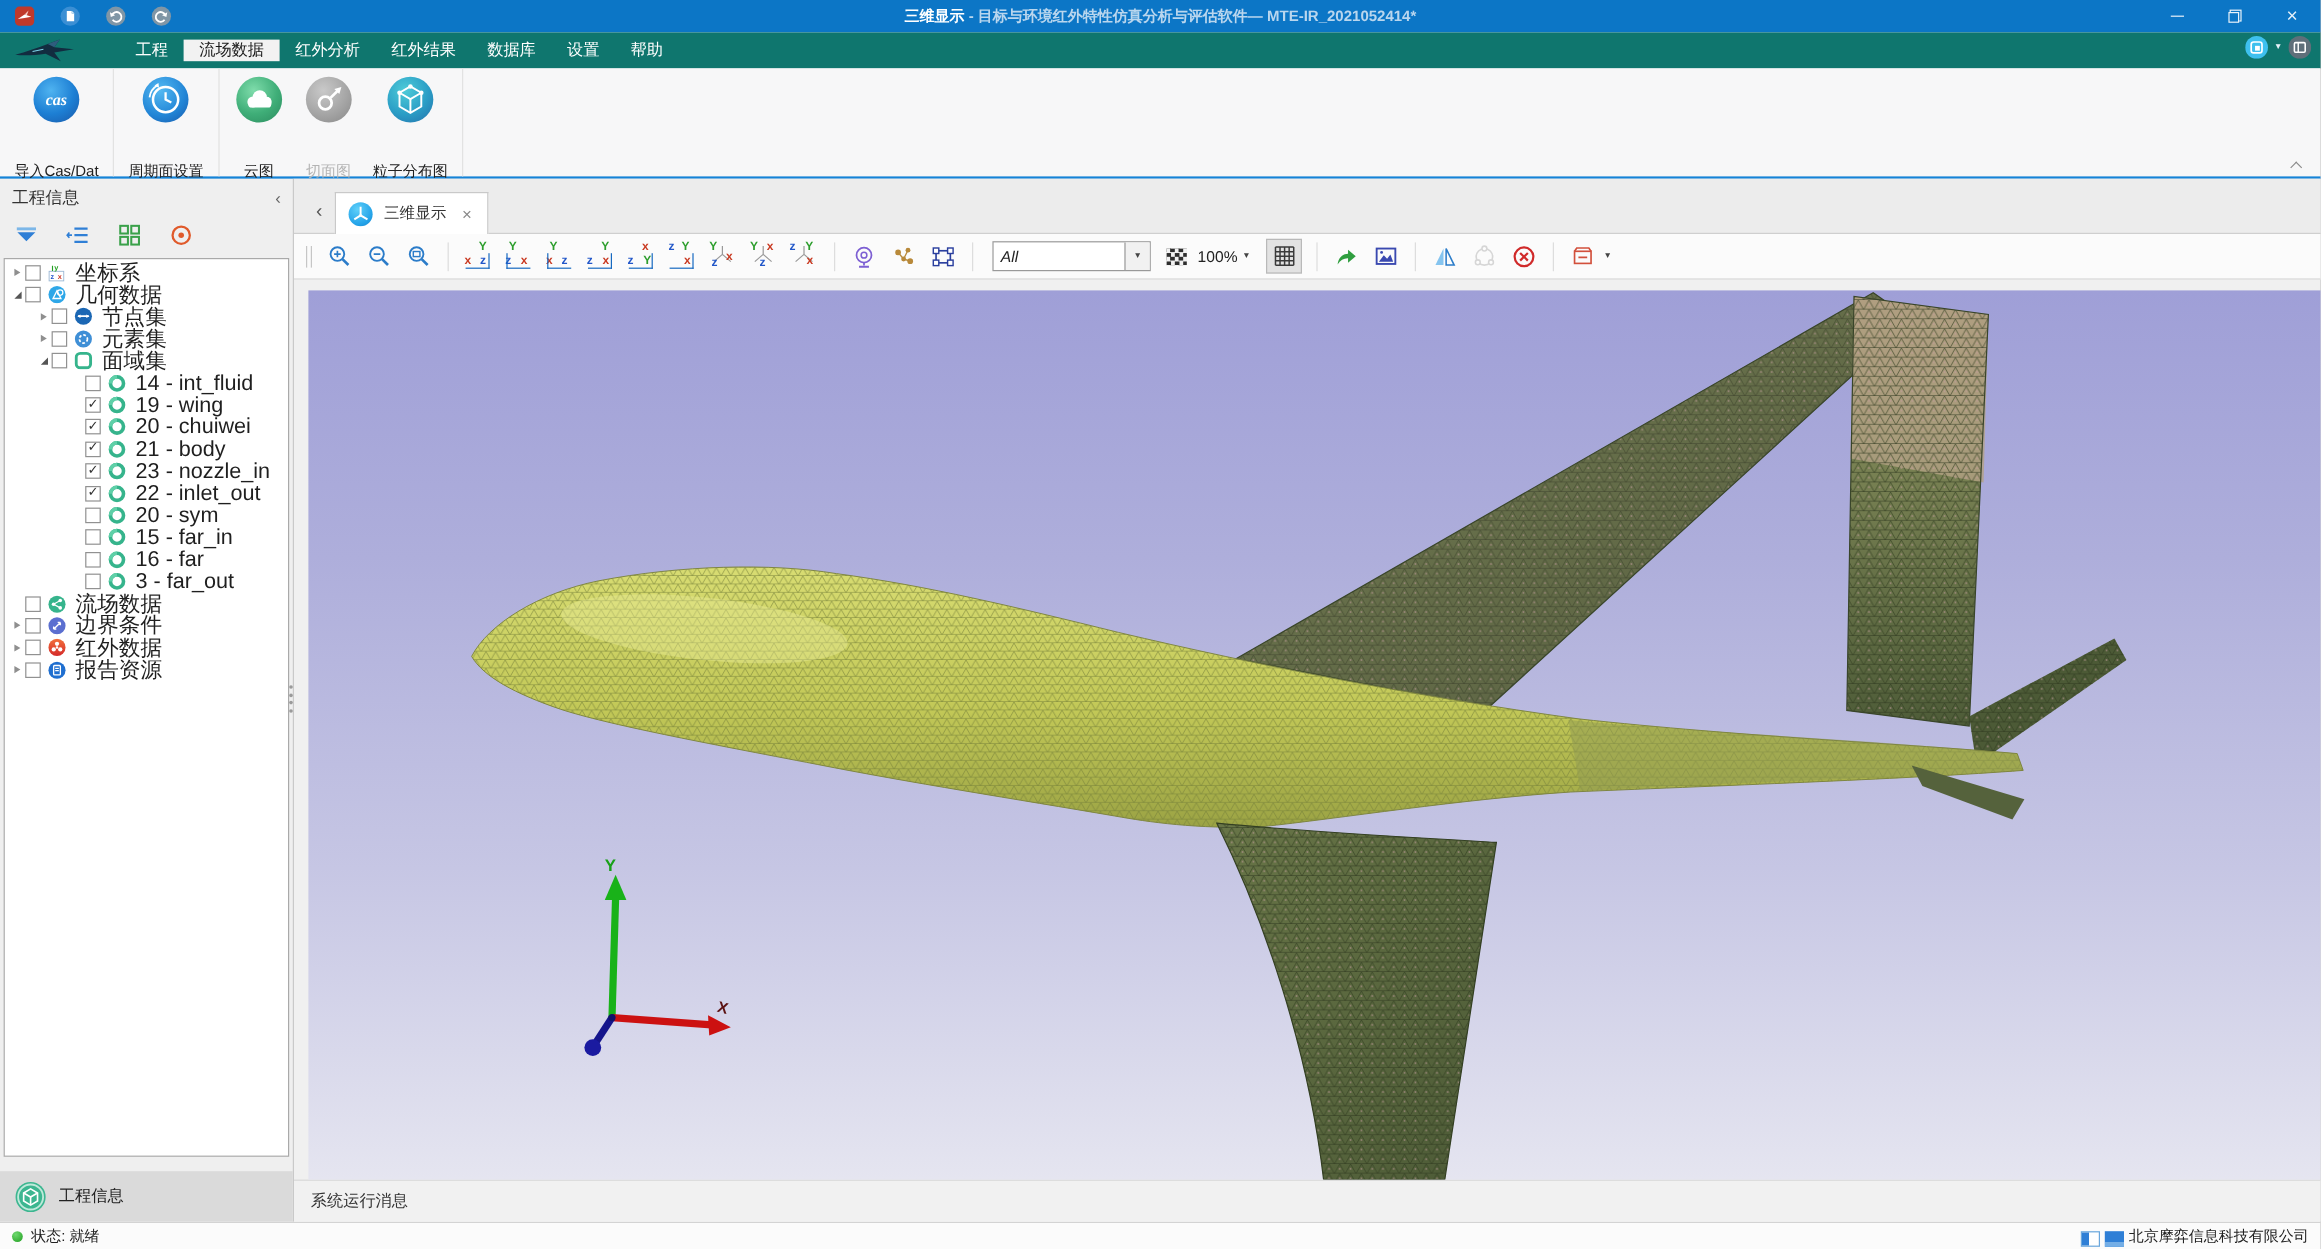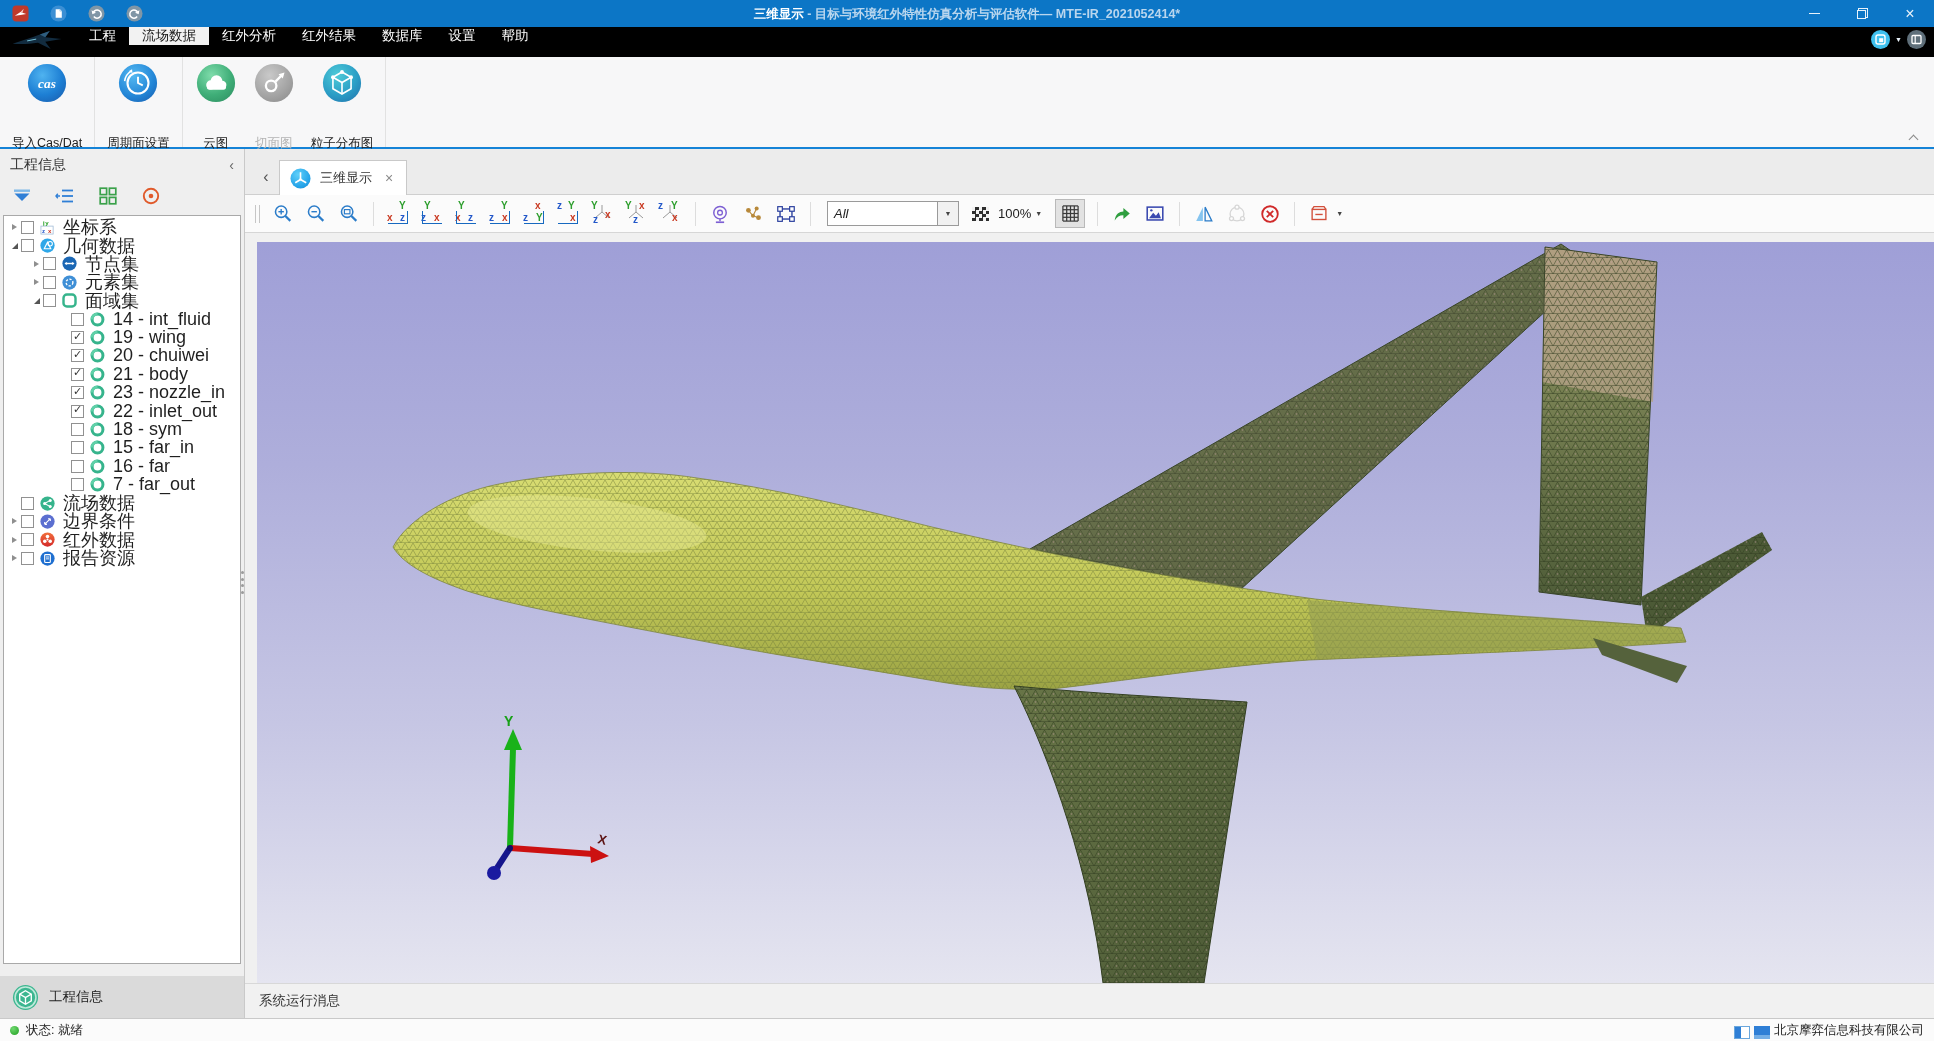--- a/index.html
+++ b/index.html
@@ -17,21 +17,21 @@
   .win-title .app-t{color:#b9d6ee;}
   .winctl{margin-left:auto;display:flex;height:100%;}
   .winbtn{width:48px;display:flex;align-items:center;justify-content:center;color:#e8f2fa;}
   .mingl{width:11px;border-top:1.5px solid #e8f2fa;display:inline-block;}
   .resgl{position:relative;width:11px;height:11px;display:inline-block;}
   .resgl::after{content:"";position:absolute;right:0;top:0;width:7.5px;height:7.5px;border:1.2px solid #e8f2fa;}
   .resgl::before{content:"";position:absolute;left:0;bottom:0;width:7.5px;height:7.5px;border:1.2px solid #e8f2fa;background:#0c76c6;z-index:1;}
   .closegl{font-size:16px;line-height:16px;}
 
   
-  .menubar{height:30px;background:#000000;display:flex;align-items:flex-start;position:relative;flex:none;}
+  .menubar{height:30px;background:#0f766e;display:flex;align-items:center;position:relative;flex:none;gap:24px;}
   .logo{width:76px;display:flex;align-items:center;justify-content:center;}
   .mitem{padding:0 13px;display:flex;align-items:center;color:#fff;font-size:13.5px;cursor:default;}
   .mitem.active{background:#f2f2f2;color:#1a1a1a;}
   .menubar-right{position:absolute;right:8px;top:3px;display:flex;align-items:center;gap:5px;}
   .mb-circ{width:19px;height:19px;border-radius:50%;display:flex;align-items:center;justify-content:center;}
   .mb-circ svg{width:19px;height:19px;display:block;}
   .mb-caret{color:#e8f2fa;font-size:7px;}
 
   
   .ribbon{height:92px;background:#f7f7f8;border-bottom:2px solid #1583d7;display:flex;position:relative;flex:none;}
@@ -510,21 +510,21 @@
           <div class="trow">
             <span class="tind" style="width: 54px;"></span>
             <span class="tarr"></span>
             <span class="cb"></span>
             <span class="ticn">
               <svg viewBox="0 0 16 16">
                 <circle cx="8" cy="8" r="5.8" fill="none" stroke="#36b48c" stroke-width="3.2"></circle>
                 <path d="M2.2,8 A5.8,5.8 0 0 1 8,2.2" stroke="#5fd0a8" stroke-width="3.2" fill="none"></path>
               </svg>
             </span>
-            <span class="tlab">18 - sym</span>
+            <span class="tlab">20 - sym</span>
           </div>
           <div class="trow">
             <span class="tind" style="width: 54px;"></span>
             <span class="tarr"></span>
             <span class="cb"></span>
             <span class="ticn">
               <svg viewBox="0 0 16 16">
                 <circle cx="8" cy="8" r="5.8" fill="none" stroke="#36b48c" stroke-width="3.2"></circle>
                 <path d="M2.2,8 A5.8,5.8 0 0 1 8,2.2" stroke="#5fd0a8" stroke-width="3.2" fill="none"></path>
               </svg>
@@ -546,21 +546,21 @@
           <div class="trow">
             <span class="tind" style="width: 54px;"></span>
             <span class="tarr"></span>
             <span class="cb"></span>
             <span class="ticn">
               <svg viewBox="0 0 16 16">
                 <circle cx="8" cy="8" r="5.8" fill="none" stroke="#36b48c" stroke-width="3.2"></circle>
                 <path d="M2.2,8 A5.8,5.8 0 0 1 8,2.2" stroke="#5fd0a8" stroke-width="3.2" fill="none"></path>
               </svg>
             </span>
-            <span class="tlab">7 - far_out</span>
+            <span class="tlab">3 - far_out</span>
           </div>
           <div class="trow">
             <span class="tind" style="width: 4px;"></span>
             <span class="tarr"></span>
             <span class="cb"></span>
             <span class="ticn">
               <svg viewBox="0 0 16 16">
                 <circle cx="8" cy="8" r="7.6" fill="#36b48c"></circle>
                 <line x1="4.9" y1="8" x2="10.9" y2="4.7" stroke="#fff" stroke-width="1.1"></line>
                 <line x1="4.9" y1="8" x2="10.9" y2="11.3" stroke="#fff" stroke-width="1.1"></line>

